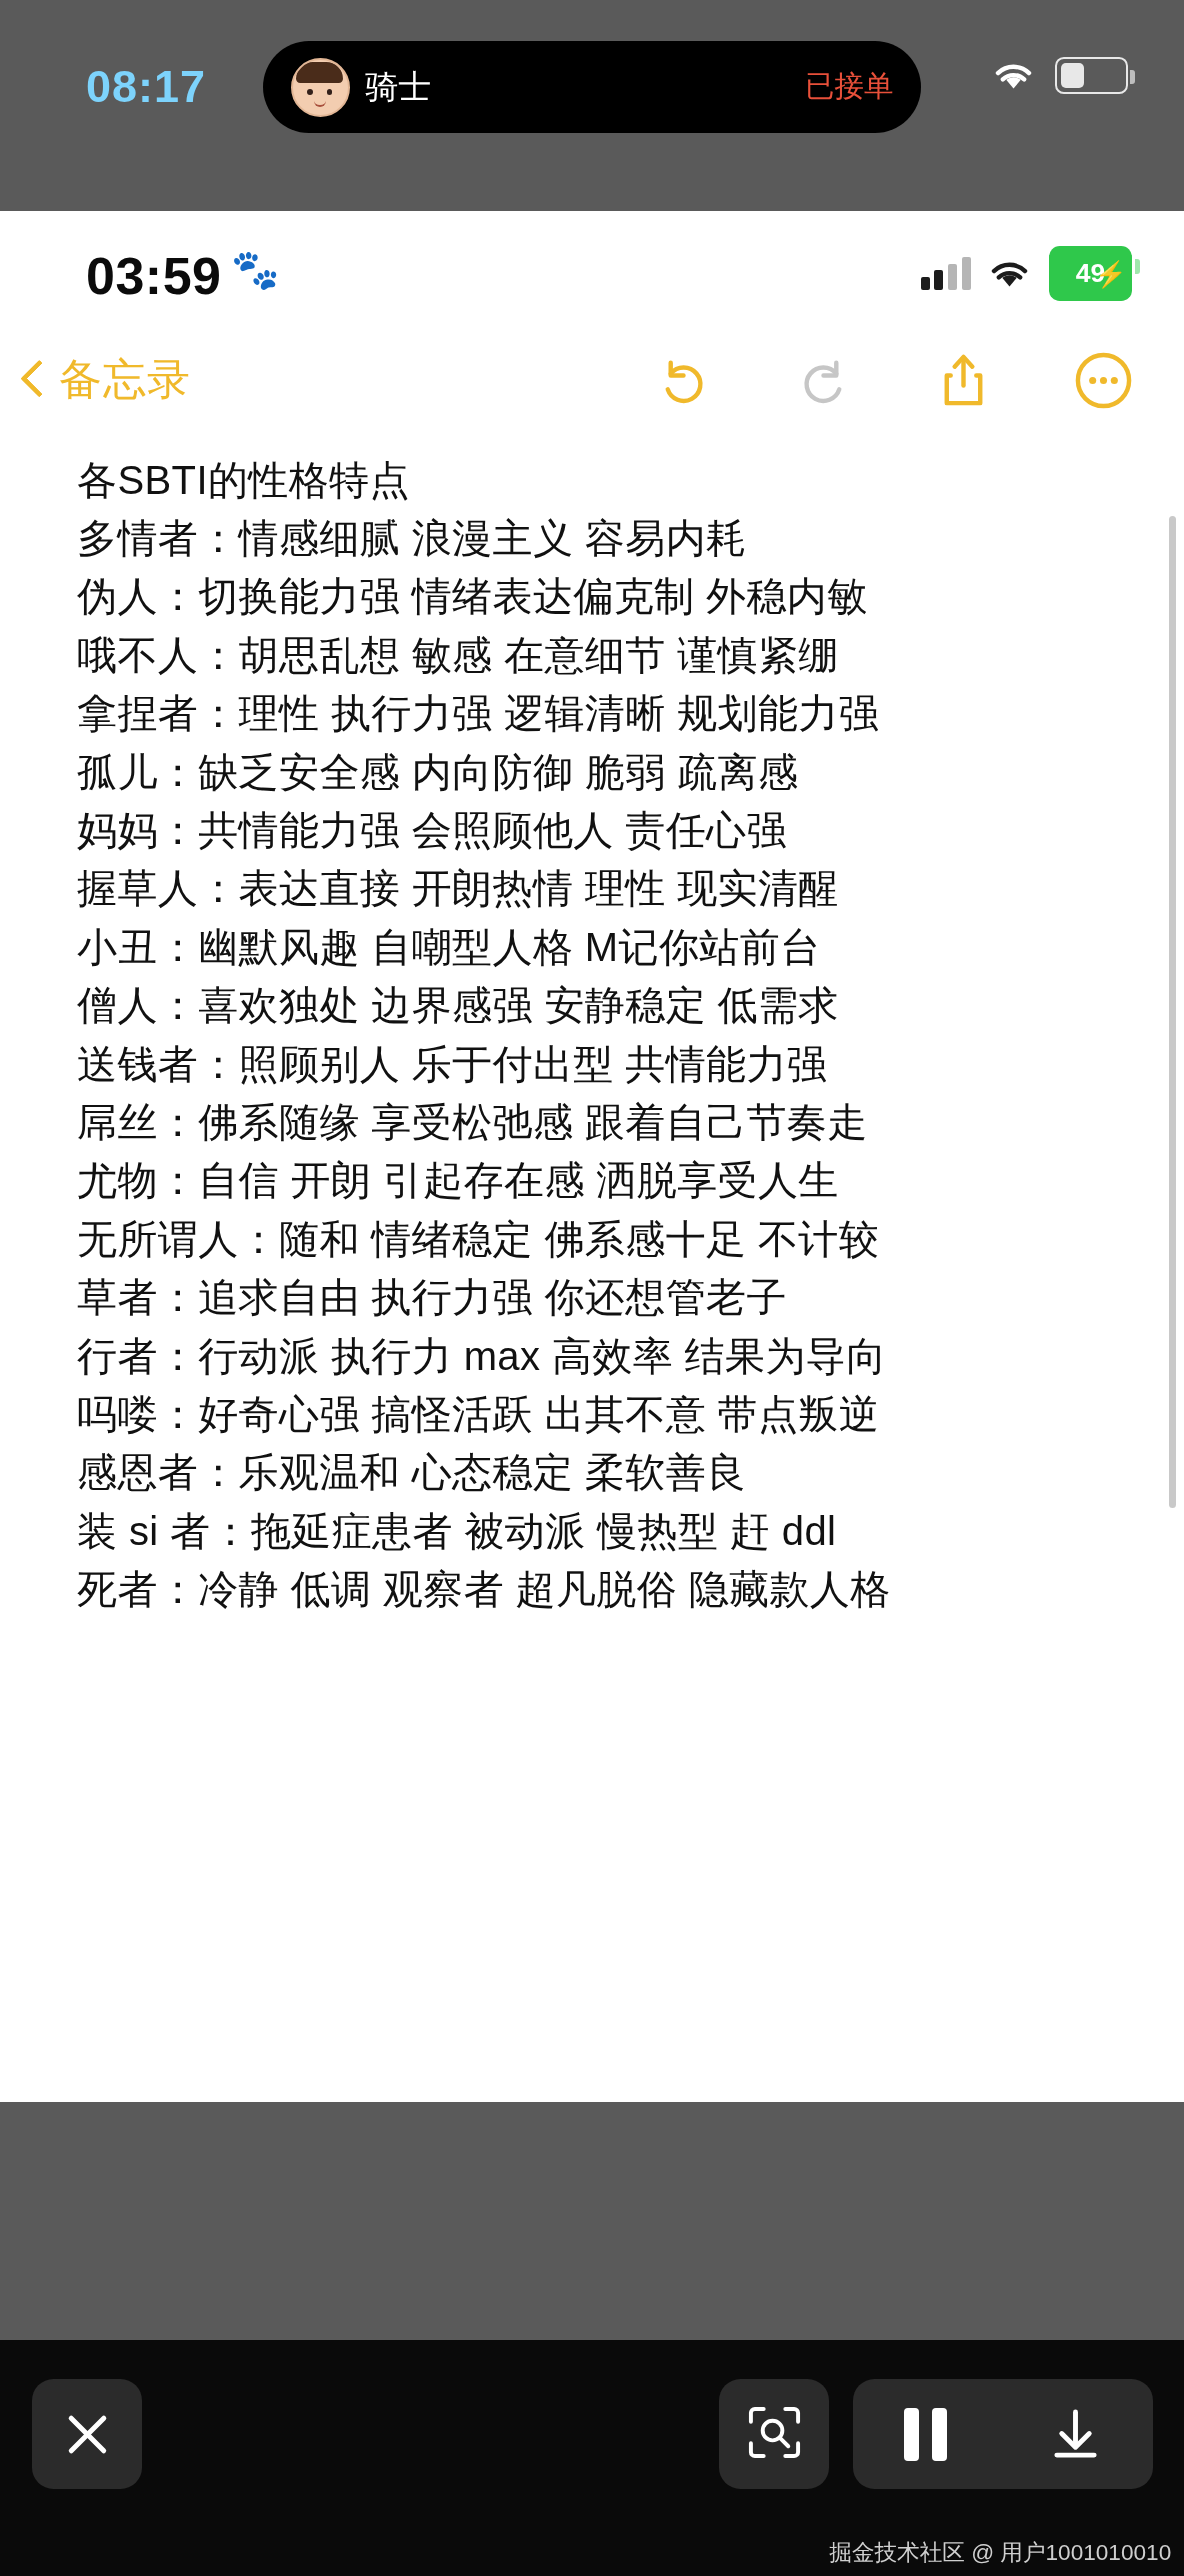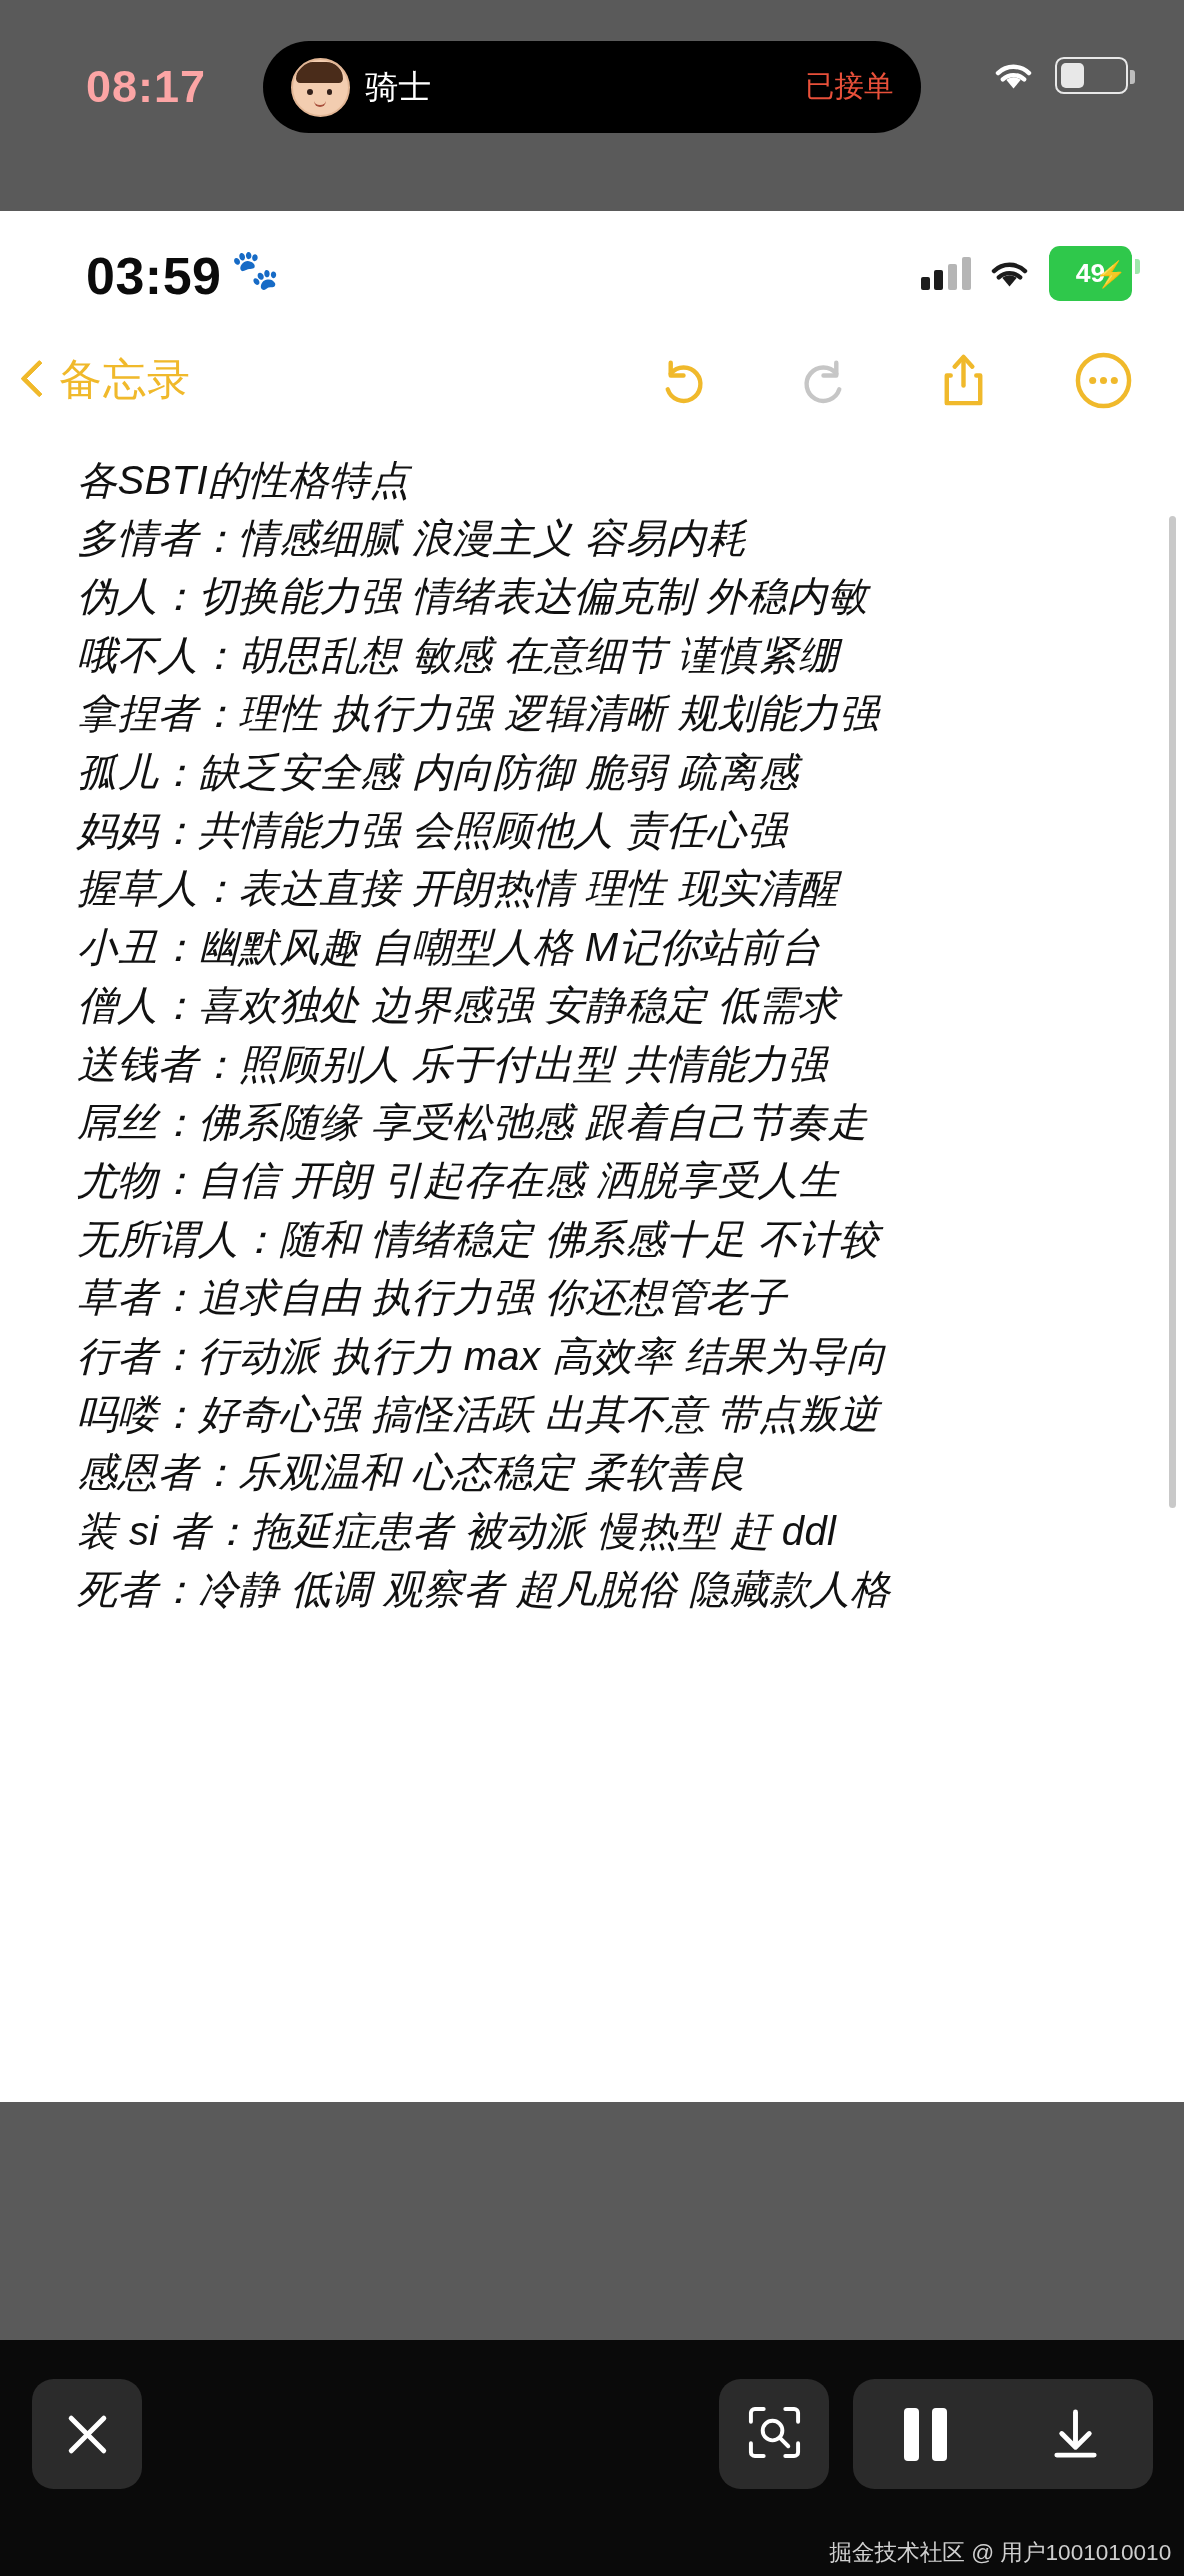--- a/index.html
+++ b/index.html
@@ -27,21 +27,21 @@
   .outer-status {
     height: 211px;
     position: relative;
     flex: 0 0 auto;
     background: #5a5a5a;
   }
   .outer-clock {
     position: absolute;
     left: 86px;
     top: 61px;
-    color: #fca5a5;
+    color: #7dd3fc;
     font-size: 45px;
     font-weight: bold;
     letter-spacing: 1px;
   }
   .pill {
     position: absolute;
     left: 263px;
     top: 41px;
     width: 658px;
     height: 92px;
@@ -243,21 +243,20 @@
     align-items: center;
     gap: 79px;
     padding-right: 5.9px;
   }
   .tool-icon { width: 61px; height: 61px; position: relative; }
 
   
   .note-body {
     padding: 17.7px 39px 0 77px;
     box-sizing: border-box;
-    font-style: italic;
   }
   .note-line {
     font-size: 40px;
     line-height: 1.46;
     color: #111111;
     white-space: nowrap;
     letter-spacing: 0.4px;
   }
   .note-title {
     font-size: 40px;

